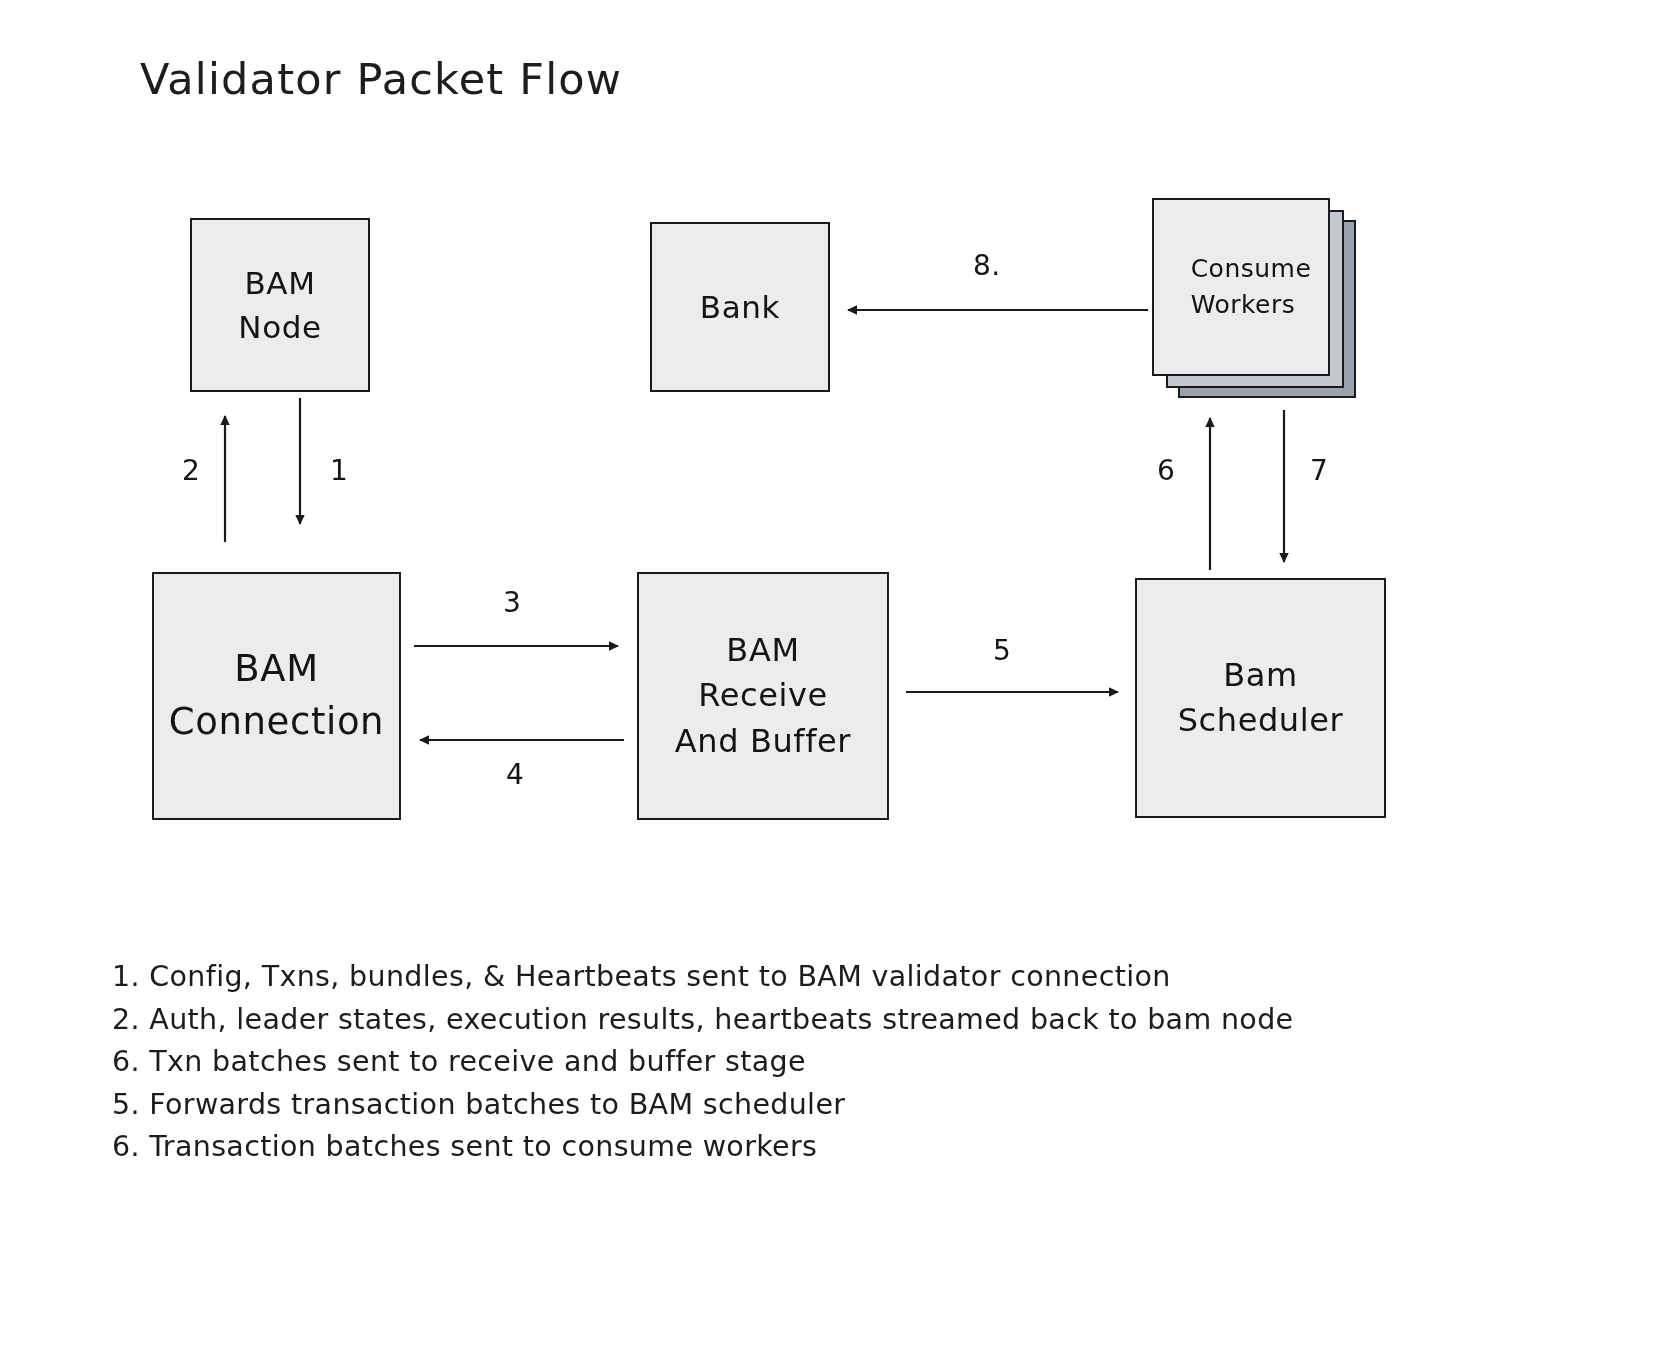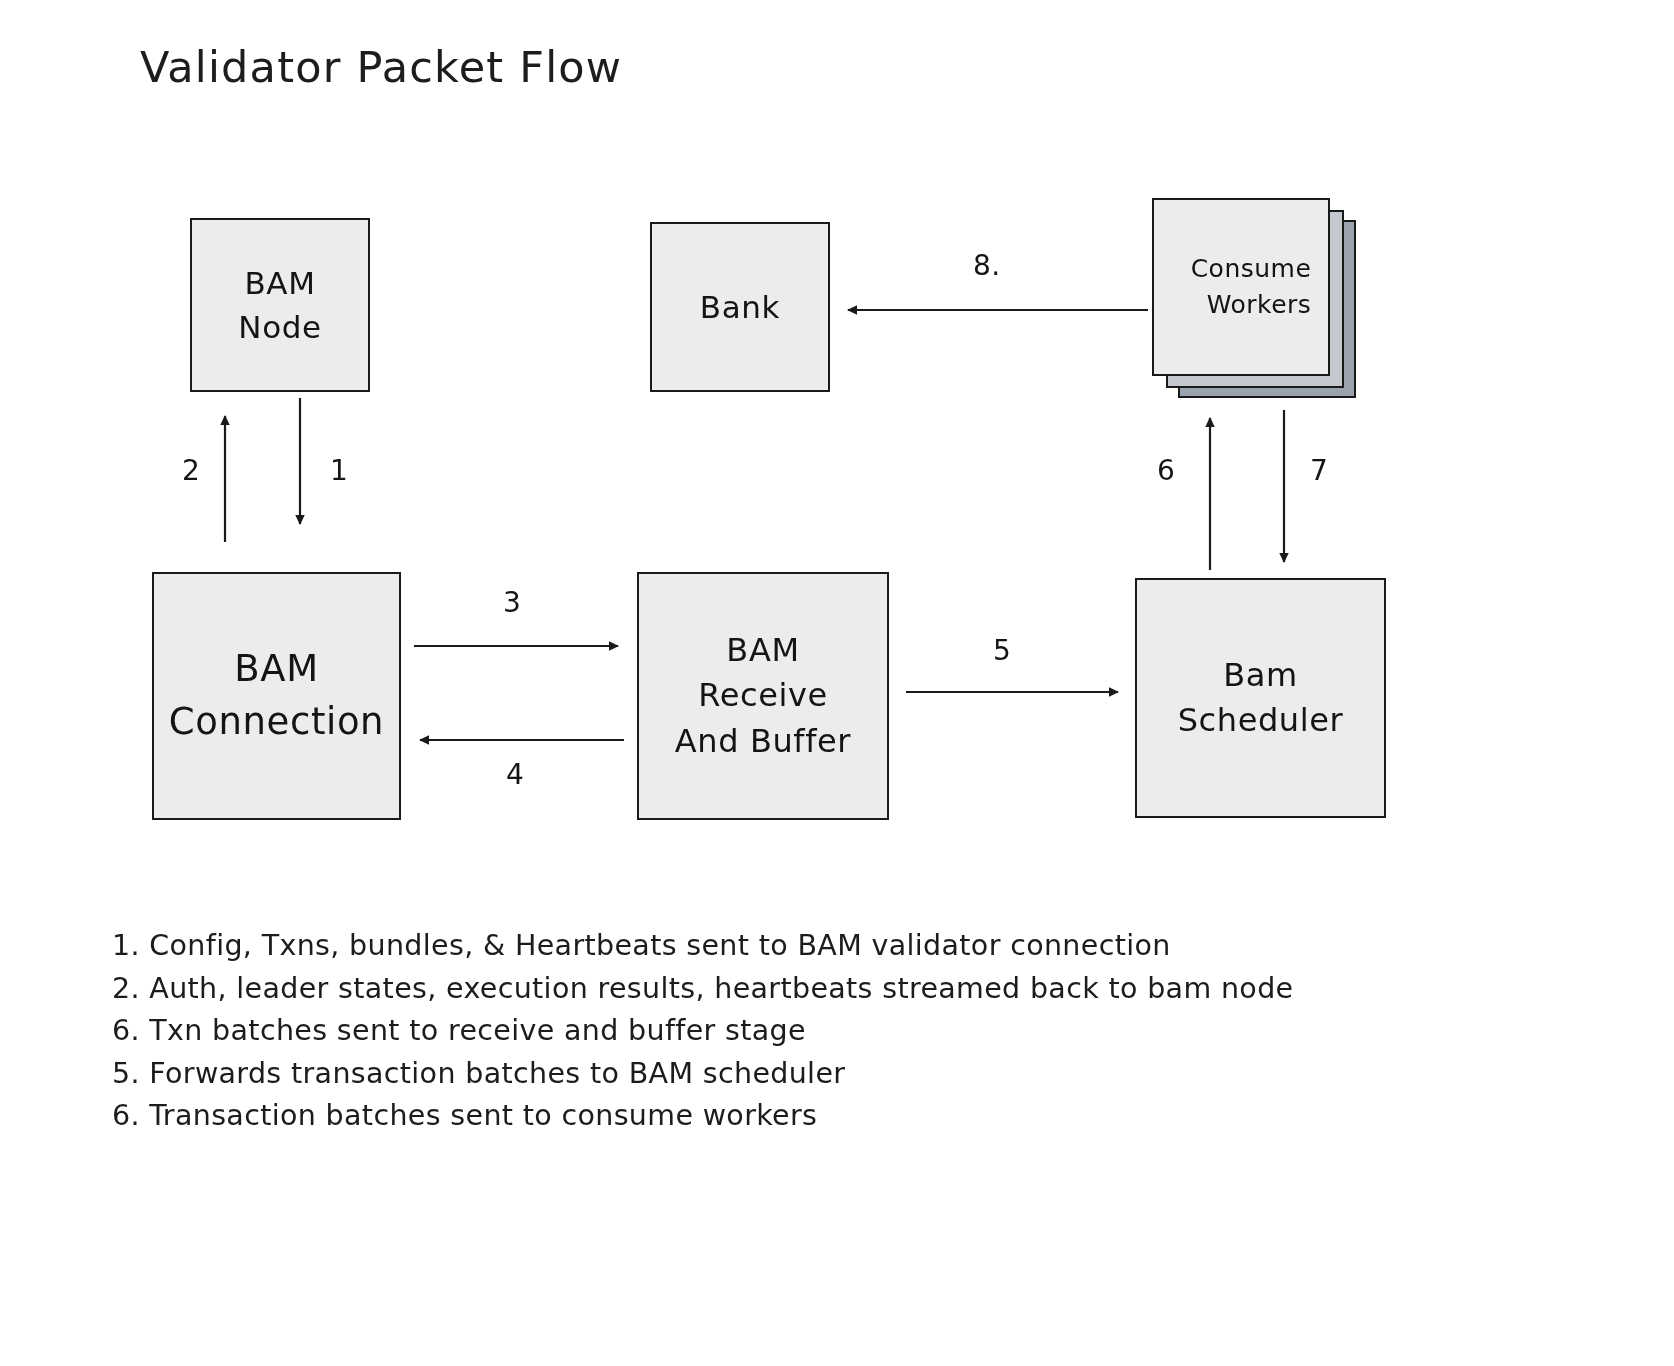--- a/index.html
+++ b/index.html
@@ -4,21 +4,21 @@
 <style>
   html,body{margin:0;padding:0;background:#ffffff;}
   body{
     width:1674px;height:1366px;position:relative;overflow:hidden;
     font-family:"DejaVu Sans", sans-serif;
     color:#1a1a1a;
   }
   #canvas{position:absolute;left:0;top:0;width:1674px;height:1366px;}
 
   .title{
-    position:absolute;left:140px;top:42px;
+    position:absolute;left:140px;top:54px;
     font-family:"DejaVu Sans", sans-serif;
     font-size:43px;font-weight:400;letter-spacing:1.2px;
     color:#1d1d1d;white-space:nowrap;
   }
 
   
   .node{
     position:absolute;
     background:#ececec;
     border:2.2px solid #1a1a1a;
@@ -41,32 +41,32 @@
   #consume-stack{position:absolute;left:1152px;top:198px;width:230px;height:205px;}
   #consume-stack .layer{
     position:absolute;box-sizing:border-box;
     border:2.2px solid #1a1a1a;
   }
   #consume-stack .l3{left:26px;top:22px;width:178px;height:178px;background:#9aa3ad;}
   #consume-stack .l2{left:14px;top:12px;width:178px;height:178px;background:#c3c9cf;}
   #consume-stack .l1{
     left:0px;top:0px;width:178px;height:178px;background:#ececec;
     display:flex;align-items:center;justify-content:center;
-    font-size:25px;line-height:1.45;letter-spacing:0.5px;color:#141414;text-align:right;padding-left:20px;
+    font-size:25px;line-height:1.45;letter-spacing:0.5px;color:#141414;text-align:left;padding-left:20px;
   }
 
   
   .arrow-num{
     position:absolute;font-size:28px;color:#151515;
     font-family:"DejaVu Sans", sans-serif;
     white-space:nowrap;letter-spacing:0.5px;
   }
 
   
-  .legend{position:absolute;left:112px;top:925px;width:1400px;}
+  .legend{position:absolute;left:112px;top:956px;width:1400px;}
   .legend-line{
     font-size:28.5px;line-height:42.5px;color:#1c1c1c;
     letter-spacing:0.35px;white-space:nowrap;
   }
 </style>
 </head>
 <body>
 
 <svg id="canvas" viewBox="0 0 1674 1366" xmlns="http://www.w3.org/2000/svg">
   <defs>

